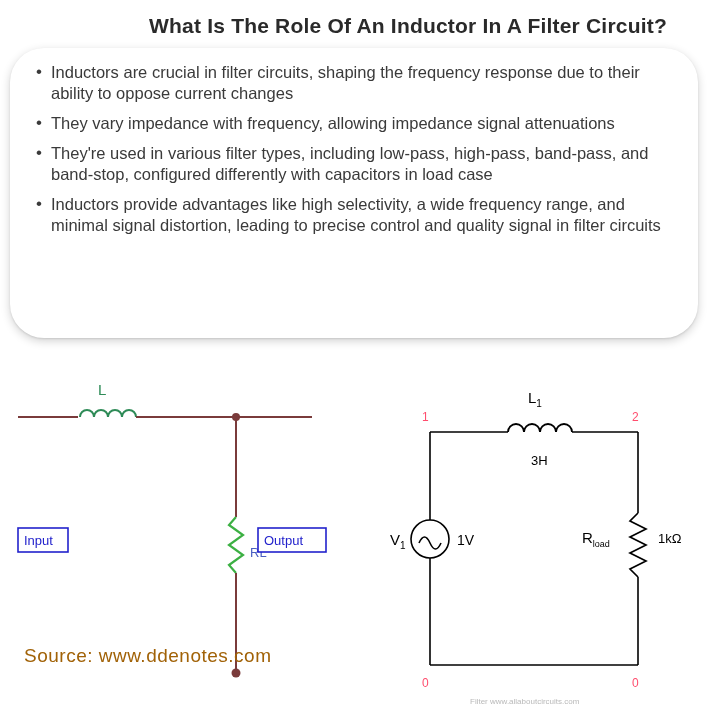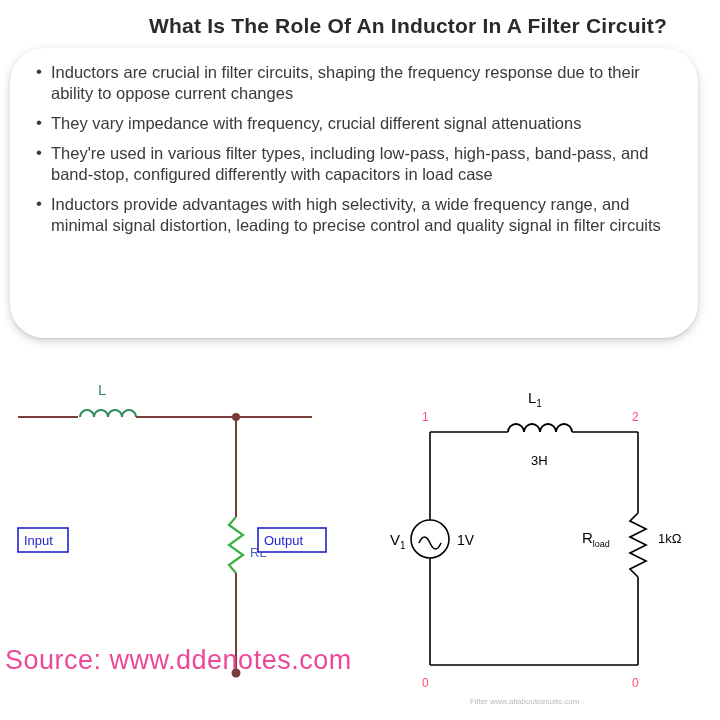--- a/index.html
+++ b/index.html
@@ -84,24 +84,24 @@
     position: absolute;
     left: 360px;
     top: 0;
     width: 360px;
     height: 375px;
   }
   svg { display: block; }
 
   .watermark {
     position: absolute;
-    left: 5px;
+    left: 24px;
     top: 300px;
-    font-size: 27px;
-    color: #ec4899;
+    font-size: 19px;
+    color: #a16207;
     font-family: "Liberation Sans", sans-serif;
     letter-spacing: 0.5px;
     white-space: nowrap;
   }
   .src-right {
     position: absolute;
     left: 110px;
     top: 352px;
     font-size: 8px;
     color: #b9b9b9;
@@ -112,23 +112,23 @@
   }
 </style>
 </head>
 <body>
 
 <div class="title">What Is The Role Of An Inductor In A Filter Circuit?</div>
 
 <div class="card">
   <ul class="bullets">
     <li>Inductors are crucial in filter circuits, shaping the frequency response due to their ability to oppose current changes</li>
-    <li>They vary impedance with frequency, crucial different signal attenuations</li>
+    <li>They vary impedance with frequency, allowing impedance signal attenuations</li>
     <li>They're used in various filter types, including low-pass, high-pass, band-pass, and band-stop, configured differently with capacitors in load case</li>
-    <li>Inductors provide advantages with high selectivity, a wide frequency range, and minimal signal distortion, leading to precise control and quality signal in filter circuits</li>
+    <li>Inductors provide advantages like high selectivity, a wide frequency range, and minimal signal distortion, leading to precise control and quality signal in filter circuits</li>
   </ul>
 </div>
 
 <div class="diagrams">
 
   <div class="left-fig">
     <svg width="360" height="375" viewBox="0 0 360 375" xmlns="http://www.w3.org/2000/svg">
 
       <line x1="18" y1="72" x2="78" y2="72" stroke="#7a3b3b" stroke-width="2"></line>
 

